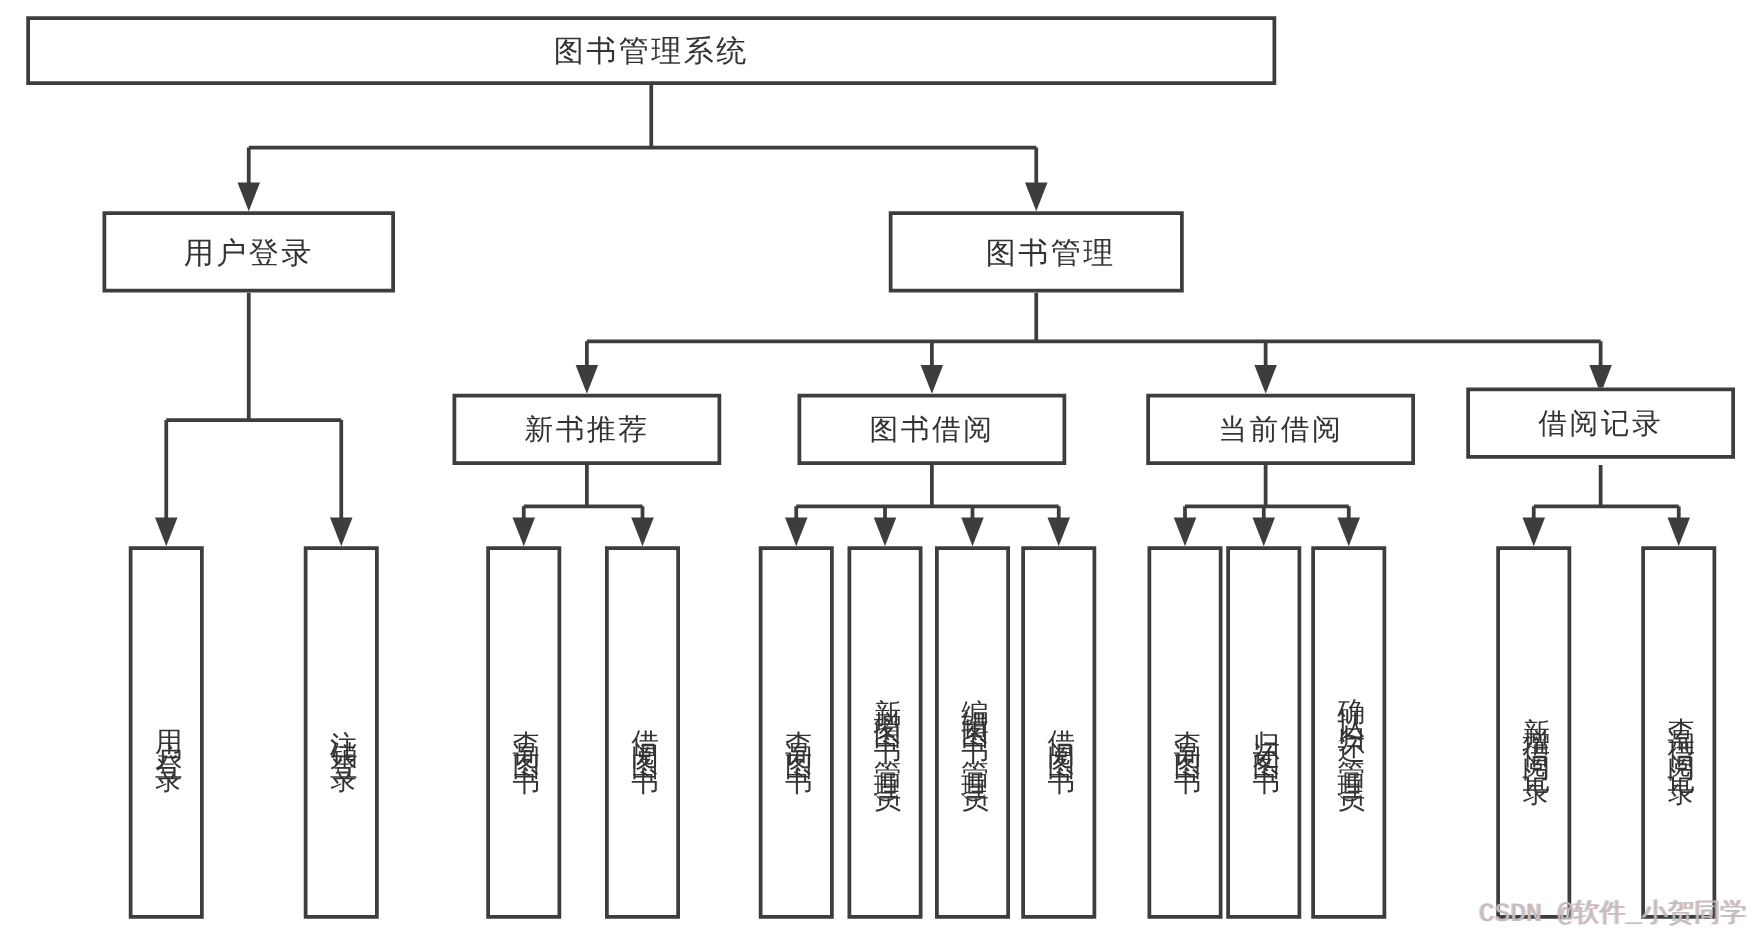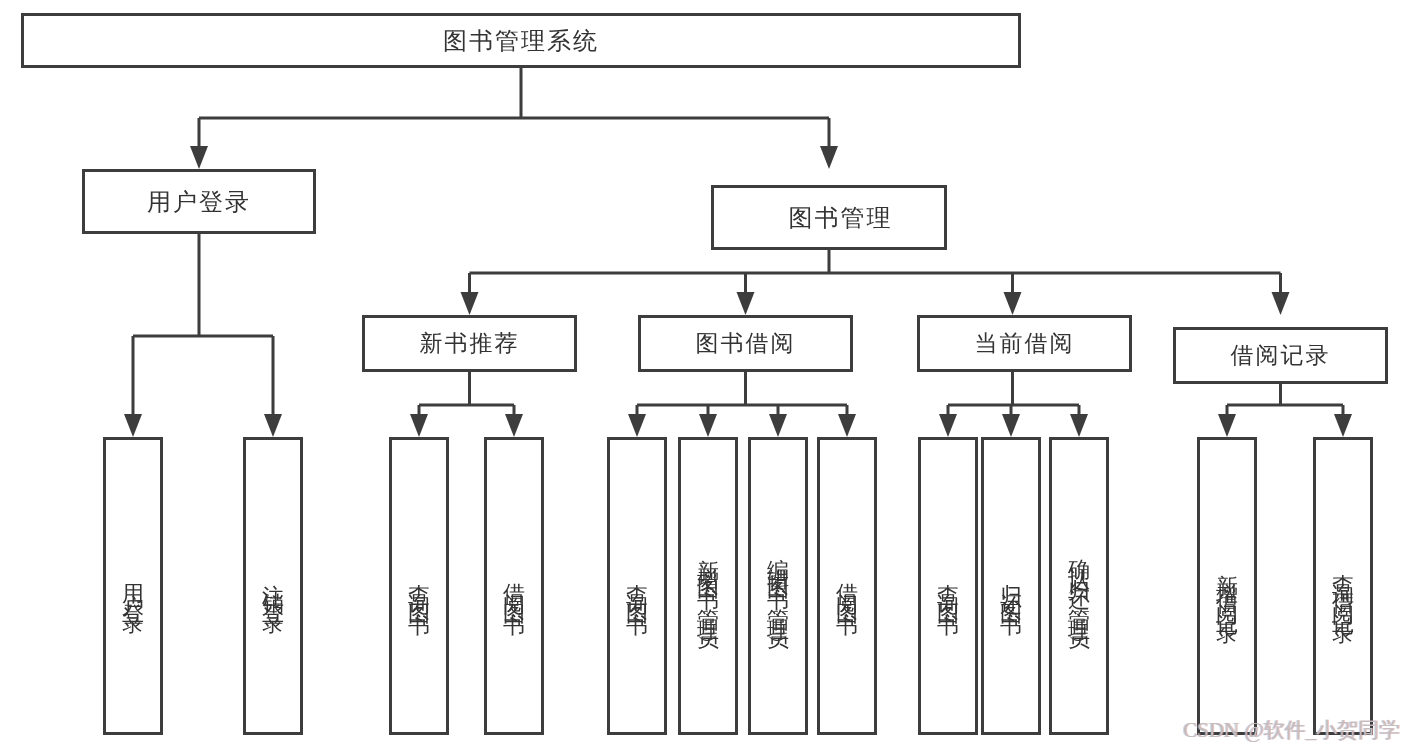--- a/index.html
+++ b/index.html
@@ -1,21 +1,21 @@
 <!DOCTYPE html>
 <html><head>
 <meta charset="utf-8">
 <style>
   html, body { margin: 0; padding: 0; background: #ffffff; }
   .stage {
     position: relative;
     width: 1405px;
     height: 747px;
     background: #ffffff;
-    font-family: Liberation Serif, serif;
+    font-family: Liberation Mono, monospace;
     overflow: hidden;
   }
   .connectors {
     position: absolute;
     left: 0; top: 0;
     width: 1405px; height: 747px;
     pointer-events: none;
   }
   .box {
     position: absolute;
@@ -103,34 +103,34 @@
     </g>
   </svg>
 
   <div class="box root" style="left:21px; top:13px; width:1000px; height:55px;">
     <span>图书管理系统</span>
   </div>
 
   <div class="box lvl1" style="left:82px; top:169px; width:234px; height:65px;">
     <span>用户登录</span>
   </div>
-  <div class="box lvl1" style="left:711px; top:185px; width:236px; height:65px;padding-left:23px;">
+  <div class="box lvl1" style="left:711px; top:169px; width:236px; height:65px;padding-left:23px;">
     <span>图书管理</span>
   </div>
 
   <div class="box lvl2" style="left:362px; top:315px; width:215px; height:57px;">
     <span>新书推荐</span>
   </div>
   <div class="box lvl2" style="left:638px; top:315px; width:215px; height:57px;">
     <span>图书借阅</span>
   </div>
   <div class="box lvl2" style="left:905px; top:315px; width:215px; height:57px;margin-left:12px;">
     <span>当前借阅</span>
   </div>
-  <div class="box lvl2" style="left:1173px; top:327px; width:215px; height:57px;">
+  <div class="box lvl2" style="left:1173px; top:310px; width:215px; height:57px;">
     <span>借阅记录</span>
   </div>
 
   <div class="box leaf" style="left:103px; top:437px; width:60px; height:298px;">
     <span class="vtext">用户登录</span>
   </div>
   <div class="box leaf" style="left:243px; top:437px; width:60px; height:298px;">
     <span class="vtext">注销登录</span>
   </div>
 

